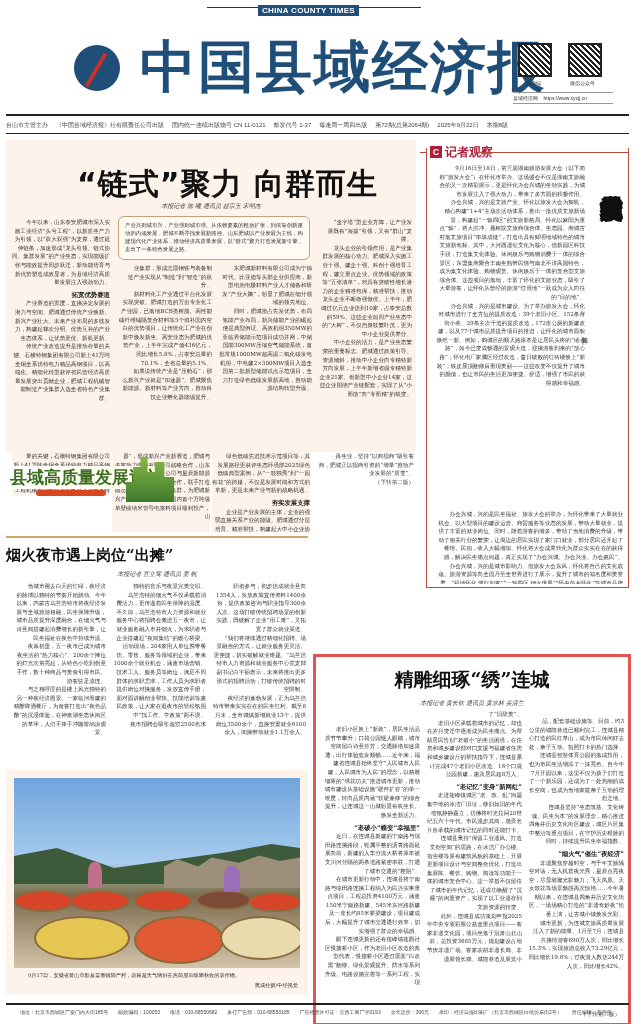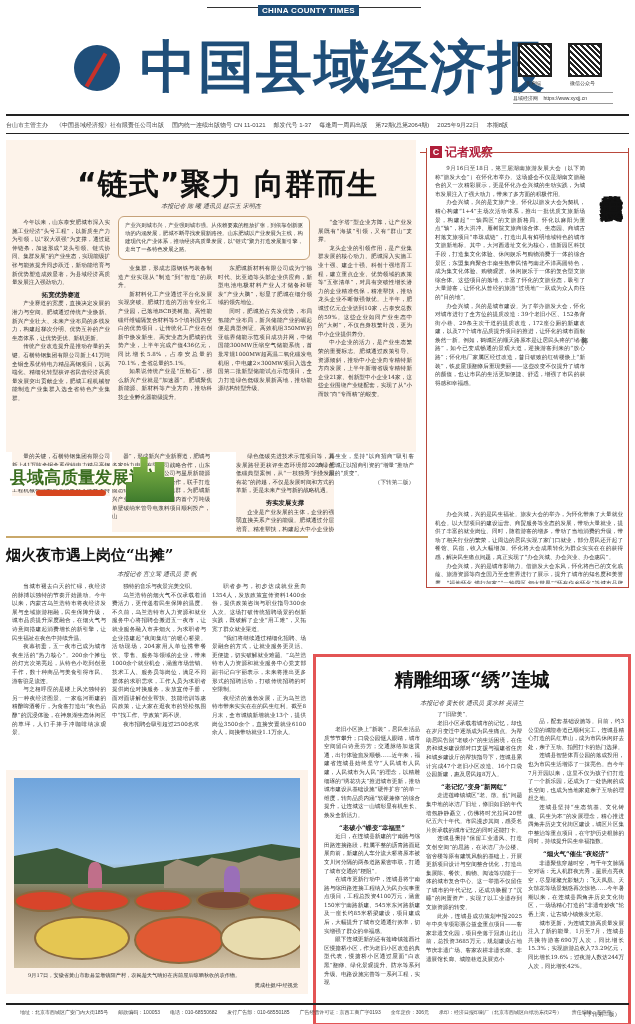--- a/index.html
+++ b/index.html
@@ -18,21 +18,21 @@
 
   .infoline { position: absolute; left: 6px; top: 118px; width: 623px; height: 14px; font-family: "Liberation Sans", sans-serif; font-size: 6px; color: #444; display: flex; gap: 8px; align-items: center; white-space: nowrap; overflow: hidden; }
   .info-rule { position: absolute; left: 6px; top: 133px; width: 623px; height: 1px; background: #222; }
 
   .lead { position: absolute; left: 6px; top: 140px; width: 410px; height: 312px; background: #fdf3ea; }
   .lead-title { position: absolute; left: 0; width: 410px; top: 24px; text-align: center; font-family: "DejaVu Sans", sans-serif; font-size: 30px; font-weight: bold; color: #111; letter-spacing: 1px; padding-left: 33px; }
   .byline { font-size: 6px; color: #444; text-align: center; font-style: italic; }
   .lead-byline { position: absolute; top: 62px; left: 0; width: 410px; }
   .summary { position: absolute; left: 112px; top: 76px; width: 192px; height: 44px; border: 1px solid #c6a27a; border-radius: 6px; background: #fffaf3; padding: 4px 6px; font-size: 5.4px; line-height: 8px; color: #333; }
   .col { position: absolute; font-size: 5.6px; line-height: 8.6px; color: #333; text-align: justify; overflow: hidden; }
-  .col p { text-indent: 2em; margin-bottom: 0; }
+  .col p { text-indent: 2em; margin-bottom: 0; text-align: right; }
   .sub-h { text-align: center; font-size: 6.4px; font-weight: bold; margin: 4px 0; color: #222; text-indent: 0 !important; }
 
   .tour-banner { position: absolute; left: 6px; top: 450px; width: 160px; height: 60px; }
   .tour-title { position: absolute; left: 2px; top: 16px; font-family: "DejaVu Serif", serif; font-size: 17px; font-weight: bold; color: #3a6d1f; background: linear-gradient(90deg,#fff 0,#fffbe7 100%); padding: 0 2px; }
   .tour-bar { position: absolute; left: 30px; top: 40px; width: 70px; height: 6px; background: #d6461f; border-radius: 3px; }
   .tour-city { position: absolute; left: 120px; top: 2px; width: 48px; height: 50px; background: linear-gradient(180deg,#8fbf4b,#3f7b2d); clip-path: polygon(0 100%,0 60%,15% 60%,15% 30%,30% 30%,30% 10%,45% 10%,45% 40%,60% 40%,60% 20%,80% 20%,80% 50%,100% 50%,100% 100%); }
 
   .sep-gold { position: absolute; left: 6px; top: 536px; width: 302px; height: 2px; background: #c9a86a; }
 
   .sec2-title { position: absolute; left: 6px; top: 546px; width: 302px; text-align: left; font-size: 15px; font-weight: bold; color: #111; }
@@ -123,21 +123,21 @@
     <p>中小企业的活力，是产业生态繁荣的重要标志。肥城通过政策引导、资源倾斜，推动中小企业向专精特新方向发展，上半年新增省级专精特新企业21家、创新型中小企业14家，这些企业围绕产业链配套，实现了从“小而散”向“专而精”的蜕变。</p>
   </div>
 </div>
 
 <div class="col" style="left:12px; top:452px; width:98px; height:44px; background:#fdf3ea;">
   <p>量的关键，石横特钢集团有限公司新上41万吨全铜全系优特电力精品高钢项目，以高端化、精细化转型获评省民营经济高质量发展突出贡献企业，肥城工程机械智能制造产业集群入选全省特色产业集群。</p>
 </div>
 <div class="col" style="left:112px; top:452px; width:98px; height:80px; background:#fdf3ea;">
   <p>器”，形成新兴产业新赛道，肥城与多家动力电池有限公司战略合作，山东零壹零先进材料有限公司与星辰新能源动力科技有限公司深度合作，联手打造固态锂电离子电池产业集群，为肥城新兴产业注入强劲动力：国内首个万吨级单壁碳纳米管导电浆料项目顺利投产，山</p>
 </div>
-<div class="col" style="left:212px; top:452px; width:98px; height:80px; background:#fdf3ea;margin-left:24px;">
+<div class="col" style="left:212px; top:452px; width:98px; height:80px; background:#fdf3ea;">
   <p>绿色低碳先进技术示范项目等，其发展路径更获评生态环境部2025绿色低碳典型案例，从“一枝独秀”到“一园有花”的跨越，不仅是发展时间和方式的革新，更是未来产业与新的战略机遇。</p>
   <p class="sub-h">夯实发展支撑</p>
   <p>企业是产业发展的主体，企业的强弱直接关系产业的能级。肥城通过分层培育、精准帮扶，构建起大中小企业协同发展的</p>
 </div>
 <div class="col" style="left:318px; top:452px; width:96px; height:150px;">
   <p>再生业，坚持“以商招商”吸引客商，肥城正以招商引资的“增量”推动产业发展的“质变”。</p>
   <div class="continued">（下转第二版）</div>
 </div>
 
 <div class="tour-banner">

